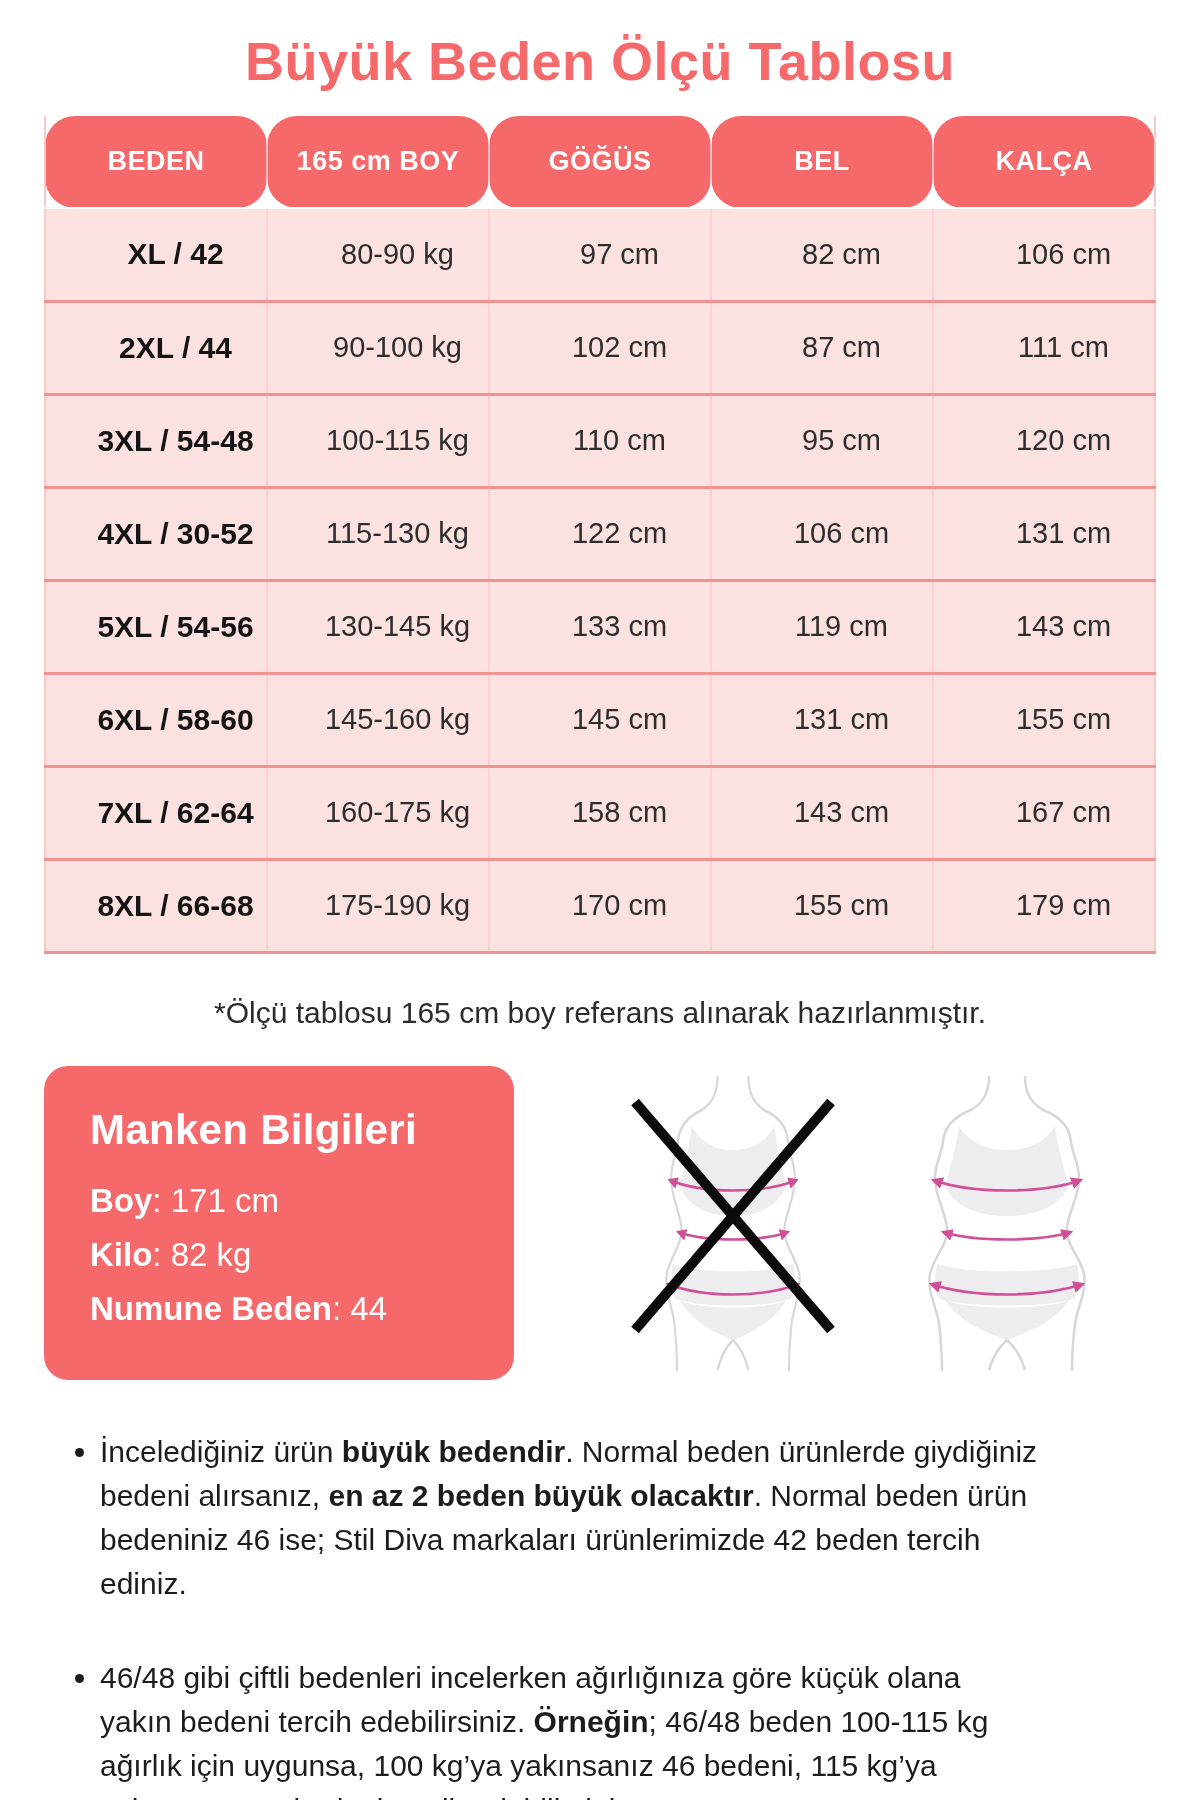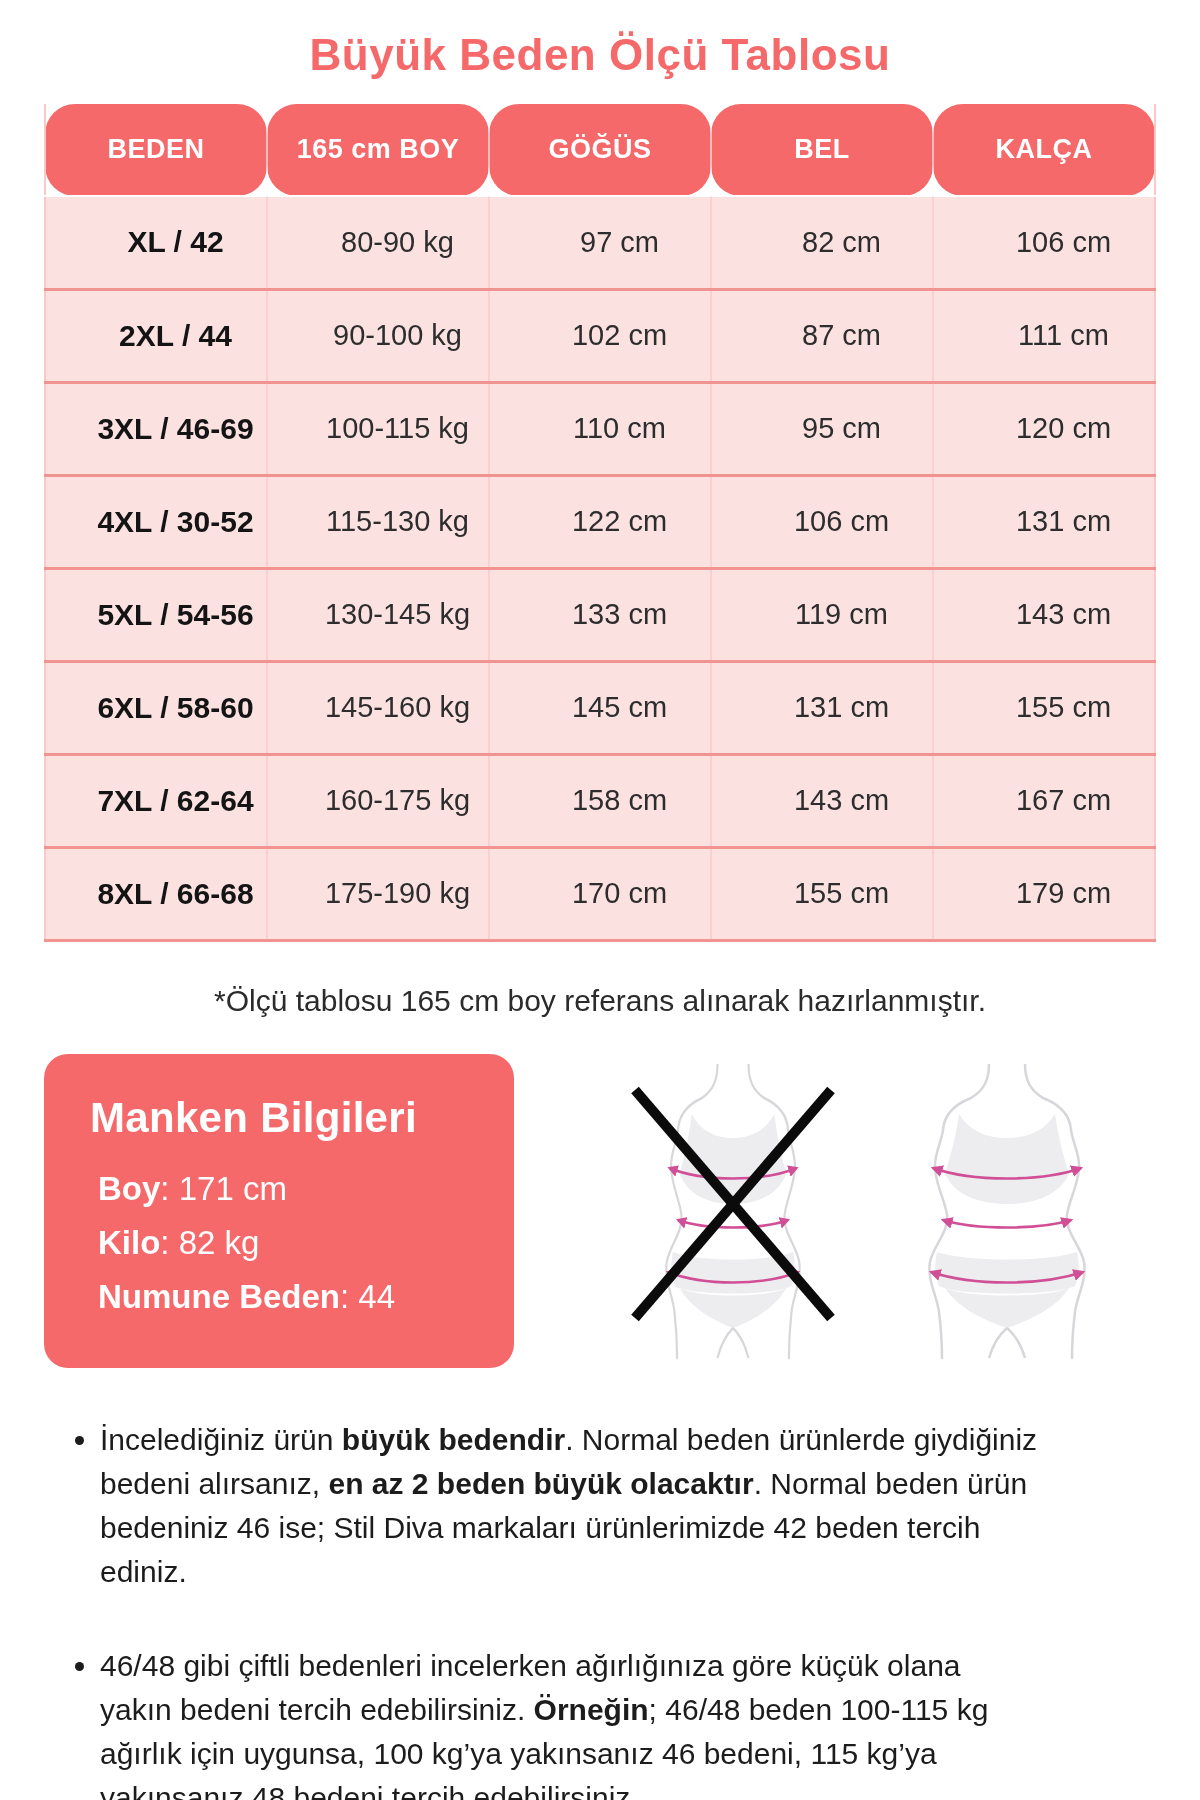--- a/index.html
+++ b/index.html
@@ -3,21 +3,21 @@
 <meta charset="utf-8">
 <style>
   * { box-sizing: border-box; }
   html,body { margin:0; padding:0; }
   body {
     width:1200px; height:1800px; background:#ffffff; overflow:hidden;
     font-family:"Liberation Sans", sans-serif; color:#1c1c1c;
   }
   h1.page-title {
     margin:30px 0 24px; text-align:center;
-    font-size:44px; font-weight:700; letter-spacing:.5px;
+    font-size:54px; font-weight:700; letter-spacing:.5px;
     color:#F5696B;
   }
   table.size-table {
     border-collapse:collapse; table-layout:fixed;
     margin-left:44px; width:1112px;
     border-left:2px solid #F8C9C7; border-right:2px solid #F8C9C7;
     border-bottom:3px solid #F19390;
   }
   table.size-table th {
     background:#F5696B; color:#ffffff; font-size:27px; font-weight:700;
@@ -36,21 +36,21 @@
   p.footnote {
     margin:42px 0 0; text-align:center;
     font-size:30px; color:#2b2b2b;
   }
   .info-row { display:flex; margin:36px 44px 0; }
   .model-box {
     width:470px; min-height:296px; background:#F5696B; border-radius:24px;
     color:#ffffff; padding:40px 46px 36px;
   }
   .model-box h2 { margin:0 0 28px; font-size:42px; font-weight:700; letter-spacing:.3px; }
-  .model-line { font-size:33px; margin:16px 8px; }
+  .model-line { font-size:33px; margin:16px 0; }
   .model-line .lbl { font-weight:700; }
   .figures { flex:1; display:flex; justify-content:center; align-items:flex-start; gap:44px; margin-left:70px; padding-top:6px; }
   .figure { position:relative; width:230px; height:300px; }
   .figure svg.body { position:absolute; inset:0; }
   .figure.slim svg.body { transform:scaleX(.86); }
   .figure .x-overlay { position:absolute; inset:0; }
   ul.notes {
     margin:50px 0 0; padding-left:100px; width:1040px; list-style:disc;
   }
   ul.notes li {
@@ -114,21 +114,21 @@
           <td>106 cm</td>
         </tr>
         <tr>
           <td>2XL / 44</td>
           <td>90-100 kg</td>
           <td>102 cm</td>
           <td>87 cm</td>
           <td>111 cm</td>
         </tr>
         <tr>
-          <td>3XL / 46-69</td>
+          <td>3XL / 54-48</td>
           <td>100-115 kg</td>
           <td>110 cm</td>
           <td>95 cm</td>
           <td>120 cm</td>
         </tr>
         <tr>
           <td>4XL / 30-52</td>
           <td>115-130 kg</td>
           <td>122 cm</td>
           <td>106 cm</td>

